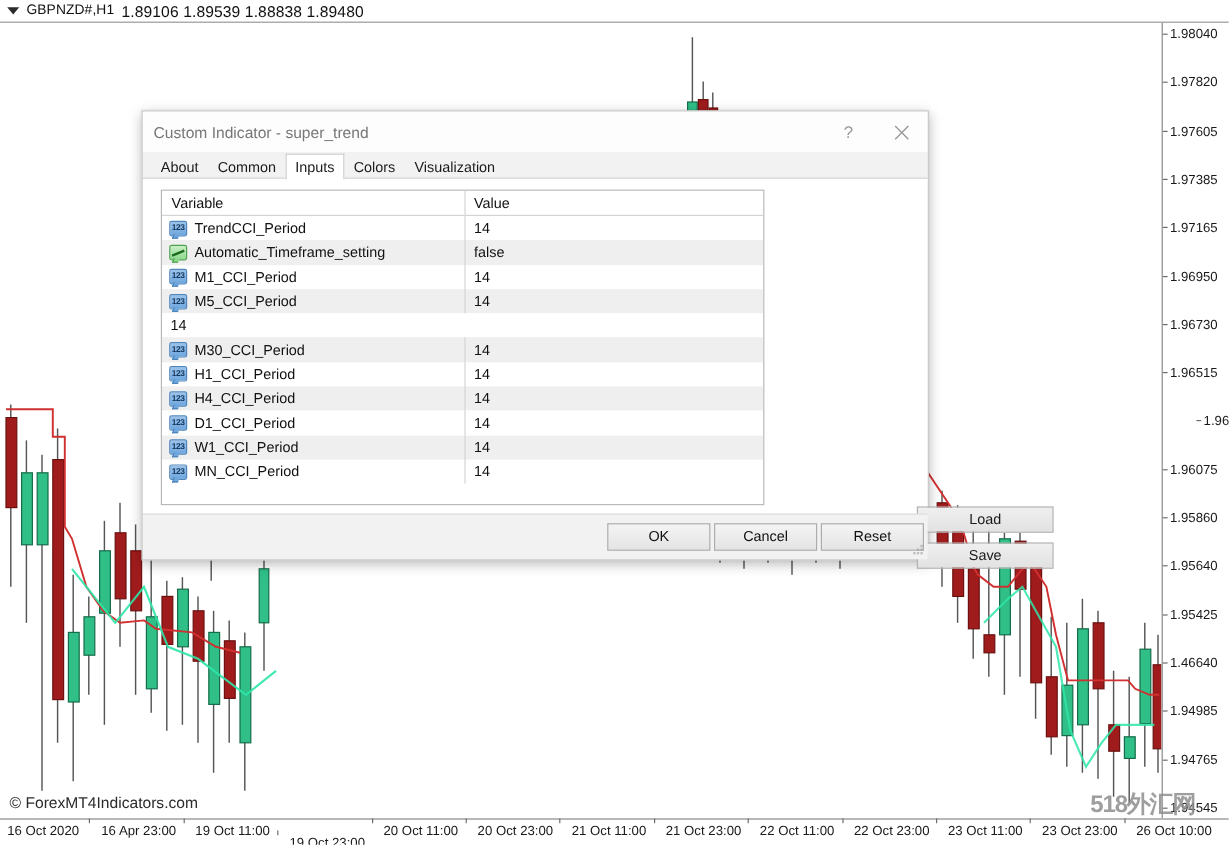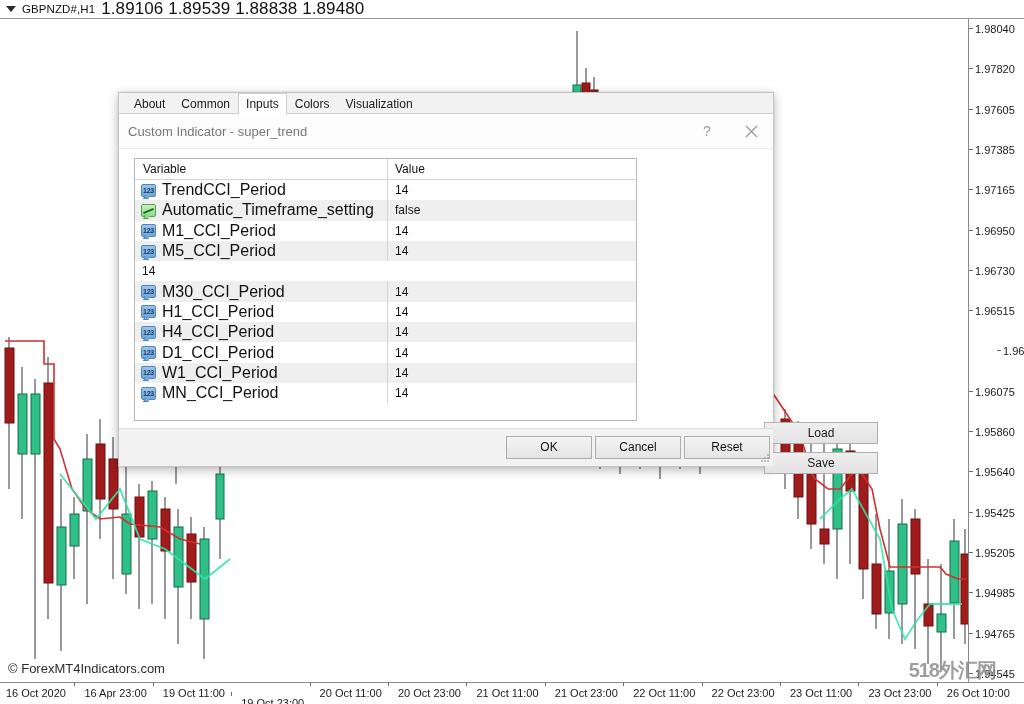--- a/index.html
+++ b/index.html
@@ -39,21 +39,21 @@
   #symbol-bar{
     position:absolute;left:0;top:0;width:1024px;height:19px;
     background:#fff;border-bottom:1px solid #9a9a9a;box-sizing:border-box;
     display:flex;align-items:center;gap:6px;padding-left:6px;z-index:5;
   }
   #symbol-bar .caret{
     width:0;height:0;border-left:5px solid transparent;border-right:5px solid transparent;
     border-top:6px solid #2b2b2b;
   }
   #symbol-bar .sym{font-size:11.5px;color:#111;letter-spacing:.1px;}
-  #symbol-bar .ohlc{font-size:17px;color:#111;letter-spacing:.1px;}
+  #symbol-bar .ohlc{font-size:13px;color:#111;letter-spacing:.1px;}
 
   
   #copyright{
     position:absolute;left:8px;bottom:28px;font-size:13px;color:#2b2b2b;
     white-space:nowrap;z-index:4;
   }
   #site-watermark{
     position:absolute;right:28px;bottom:20px;z-index:4;
     font-size:20px;font-weight:bold;color:#8e8e8e;opacity:.85;
     letter-spacing:-1px;white-space:nowrap;
@@ -116,21 +116,21 @@
   .ptrow.head{
     height:21px;border-bottom:1px solid #d4d4d4;background:#fff;
   }
   .ptrow.alt{background:#efefef;}
   .pt-var{
     width:253px;display:flex;align-items:center;gap:6px;padding-left:6px;
     box-sizing:border-box;border-right:1px solid #d4d4d4;height:100%;
   }
   .ptrow.head .pt-var{border-right:1px solid #d4d4d4;}
   .pt-val{flex:1;padding-left:7px;font-size:12px;color:#111;}
-  .pt-label{font-size:16px;color:#111;white-space:nowrap;}
+  .pt-label{font-size:12px;color:#111;white-space:nowrap;}
   .pt-head-label{font-size:12px;color:#111;padding-left:2px;}
 
   .icon-num, .icon-bool{
     width:15px;height:13px;flex:0 0 15px;position:relative;display:block;
     border-radius:2px;
   }
   .icon-num{
     background:linear-gradient(#9dc3ea,#6fa7dd);
     border:1px solid #4f86bd;
     color:#12355c;font-size:7px;font-weight:bold;line-height:11px;text-align:center;
@@ -301,21 +301,21 @@
       <div class="price-tick" style="top: 144.9px;">1.97385</div>
       <div class="price-tick" style="top: 185.2px;">1.97165</div>
       <div class="price-tick" style="top: 225.5px;">1.96950</div>
       <div class="price-tick" style="top: 265.8px;">1.96730</div>
       <div class="price-tick" style="top: 306.1px;">1.96515</div>
       <div class="price-tick" style="top: 346.4px; margin-left: 28px;">1.96295</div>
       <div class="price-tick" style="top: 386.7px;">1.96075</div>
       <div class="price-tick" style="top: 427px;">1.95860</div>
       <div class="price-tick" style="top: 467.3px;">1.95640</div>
       <div class="price-tick" style="top: 507.6px;">1.95425</div>
-      <div class="price-tick" style="top: 547.9px;">1.95205</div>
+      <div class="price-tick" style="top: 547.9px;">1.46640</div>
       <div class="price-tick" style="top: 588.2px;">1.94985</div>
       <div class="price-tick" style="top: 628.5px;">1.94765</div>
       <div class="price-tick" style="top: 668.8px;">1.94545</div>
     </div>
 
   <div id="time-axis">
       <div class="time-tick" style="left: 6px;">16 Oct 2020</div>
       <div class="time-tick" style="left: 84.4px;">16 Apr 23:00</div>
       <div class="time-tick" style="left: 162.8px;">19 Oct 11:00</div>
       <div class="time-tick" style="left: 241.2px; margin-top: 10px;">19 Oct 23:00</div>
@@ -335,41 +335,41 @@
 </div>
 
 <div id="symbol-bar">
   <span class="caret"></span>
   <span class="sym">GBPNZD#,H1</span>
   <span class="ohlc">1.89106 1.89539 1.88838 1.89480</span>
 </div>
 
 <div id="dialog">
 
-  <div id="dlg-tabs">
-      <div class="tab"><span>About</span></div>
-      <div class="tab"><span>Common</span></div>
-      <div class="tab active"><span>Inputs</span></div>
-      <div class="tab"><span>Colors</span></div>
-      <div class="tab"><span>Visualization</span></div>
-    </div>
-
   <div id="dlg-titlebar">
     <div id="dlg-title">Custom Indicator - super_trend</div>
     <div class="titlebtn">
       <span>?</span>
     </div>
     <div class="titlebtn">
       <svg width="13" height="13" viewBox="0 0 13 13">
         <line x1="1" y1="1" x2="12" y2="12" stroke="#9a9a9a" stroke-width="1.2"></line>
         <line x1="12" y1="1" x2="1" y2="12" stroke="#9a9a9a" stroke-width="1.2"></line>
       </svg>
     </div>
   </div>
 
+  <div id="dlg-tabs">
+      <div class="tab"><span>About</span></div>
+      <div class="tab"><span>Common</span></div>
+      <div class="tab active"><span>Inputs</span></div>
+      <div class="tab"><span>Colors</span></div>
+      <div class="tab"><span>Visualization</span></div>
+    </div>
+
   <div id="dlg-body">
     <div id="param-table">
         <div class="ptrow head">
           <div class="pt-var">
             <span class="pt-head-label">Variable</span>
           </div>
           <div class="pt-val">Value</div>
         </div>
         <div class="ptrow">
           <div class="pt-var">

